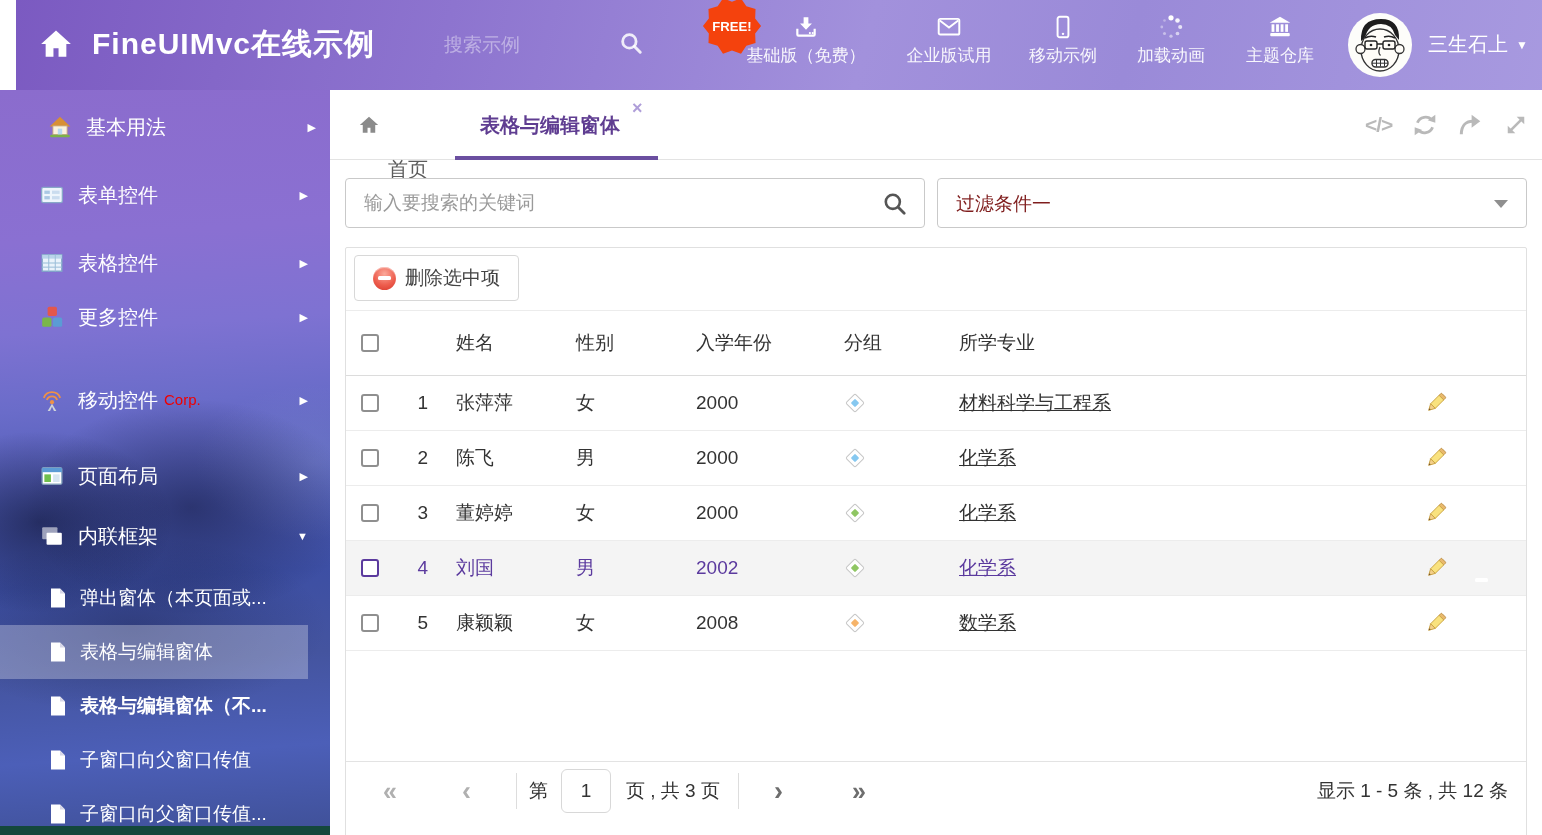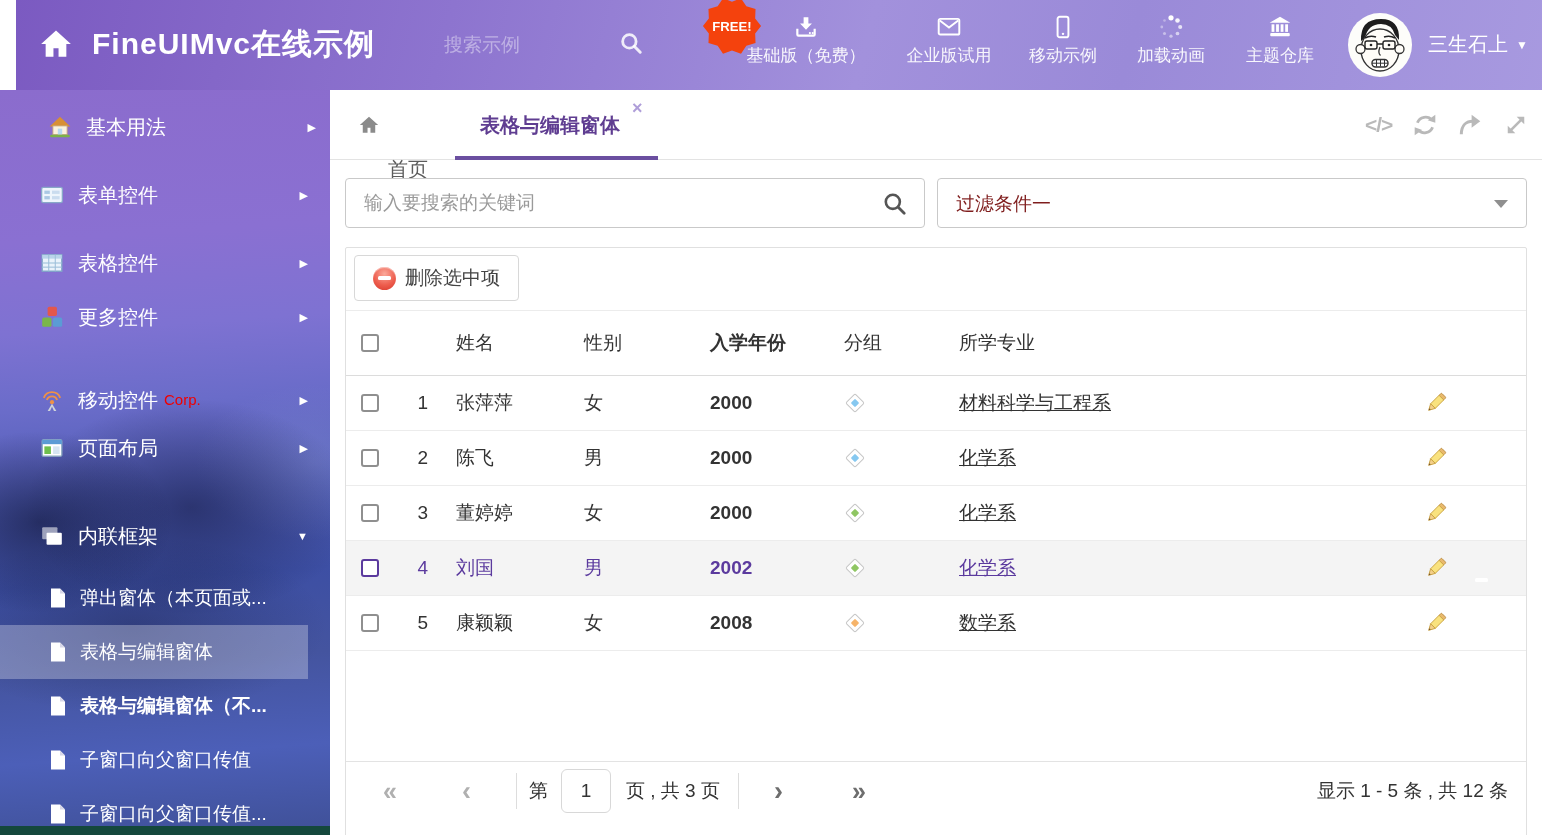--- a/index.html
+++ b/index.html
@@ -74,21 +74,21 @@
   .icon-minus::after { content:""; position:absolute; left:5px; top:9.5px; width:13px; height:4px; background:#fff; border-radius:1.5px; }
   .icon-plus { background:radial-gradient(circle at 50% 30%,#cdeea6 0%,#6fbf3e 55%,#4f9c28 100%); box-shadow:inset 0 1px 1px rgba(255,255,255,.55); }
   .icon-plus::after { content:""; position:absolute; left:5px; top:9.5px; width:13px; height:4px; background:#fff; border-radius:1.5px; }
   .icon-plus::before { content:""; position:absolute; left:9.5px; top:5px; width:4px; height:13px; background:#fff; border-radius:1.5px; }
 
   .grid-header { position:absolute; left:0; top:63px; width:100%; height:65px; border-bottom:1px solid #dcdcdc; font-size:19px; color:#333; }
   .grid-row { position:absolute; left:0; width:100%; height:55px; border-bottom:1px solid #ececec; font-size:19px; color:#333; }
   .grid-row.selected { background:#f4f4f4; color:#5b3a9e; }
   .cell { position:absolute; top:50%; transform:translateY(-50%); white-space:nowrap; }
   .c-check { left:15px; } .c-num { left:54px; width:28px; text-align:right; }
-  .c-name { left:110px; } .c-gender { left:230px;margin-left:8px; } .c-year { left:364px;font-weight:bold; }
+  .c-name { left:110px; } .c-gender { left:230px; } .c-year { left:350px; }
   .c-tag { left:502px; } .c-major { left:613px; } .c-edit { left:1078px; width:24px; height:24px; cursor:pointer; } .c-del { left:1124px; cursor:pointer; }
   .checkbox { display:block; width:18px; height:18px; border:2px solid #8f8f8f; border-radius:3px; background:#fff; cursor:pointer; }
   .grid-row.selected .checkbox { border-color:#5b3a9e; }
   .major-link { color:#333; text-decoration:underline; cursor:pointer; }
   .grid-row.selected .major-link { color:#5b3a9e; }
   .tag-outer { display:block; width:14px; height:14px; border:1.5px solid #c6c6c6; border-radius:2px; background:#fff; transform:rotate(45deg); position:relative; }
   .tag-inner { position:absolute; left:2.5px; top:2.5px; width:6px; height:6px; border-radius:1px; }
 
   .pager { position:absolute; left:0; top:513px; width:100%; height:58px; border-top:1px solid #e3e3e3; font-size:19px; color:#333; }
   .pg { position:absolute; top:50%; transform:translateY(-50%); cursor:pointer; font-weight:bold; }
@@ -248,21 +248,21 @@
       <svg class="sicon" viewBox="0 0 22 22">
         <path d="M3.5 9 A8 8 0 0 1 18.5 9" fill="none" stroke="#ef9146" stroke-width="1.7"></path>
         <path d="M6.3 11 A5 5 0 0 1 15.7 11" fill="none" stroke="#ef9146" stroke-width="1.7"></path>
         <circle cx="11" cy="13" r="1.9" fill="#ef9146"></circle>
         <polygon points="11,14.5 7,21 9.2,21 11,17.2 12.8,21 15,21" fill="#cfd4da"></polygon>
       </svg>
       <span class="slabel"><span>移动控件</span><span class="sbadge">Corp.</span></span>
       <span class="sarrow">▶</span>
     </div>
 
-    <div class="side-item" style="top:324px;">
+    <div class="side-item" style="top:352px;">
       <svg class="sicon" viewBox="0 0 22 22">
         <rect x="2" y="3.5" width="18" height="15" rx="1" fill="#fff" stroke="#8aa8c0" stroke-width="1.2"></rect>
         <rect x="2" y="3.5" width="18" height="4" fill="#5b9bd5"></rect>
         <rect x="4" y="9.5" width="6" height="7" fill="#6fbf4e"></rect>
         <rect x="12" y="9.5" width="6" height="7" fill="#d7e6f2"></rect>
       </svg>
       <span class="slabel">页面布局</span>
       <span class="sarrow">▶</span>
     </div>
 

